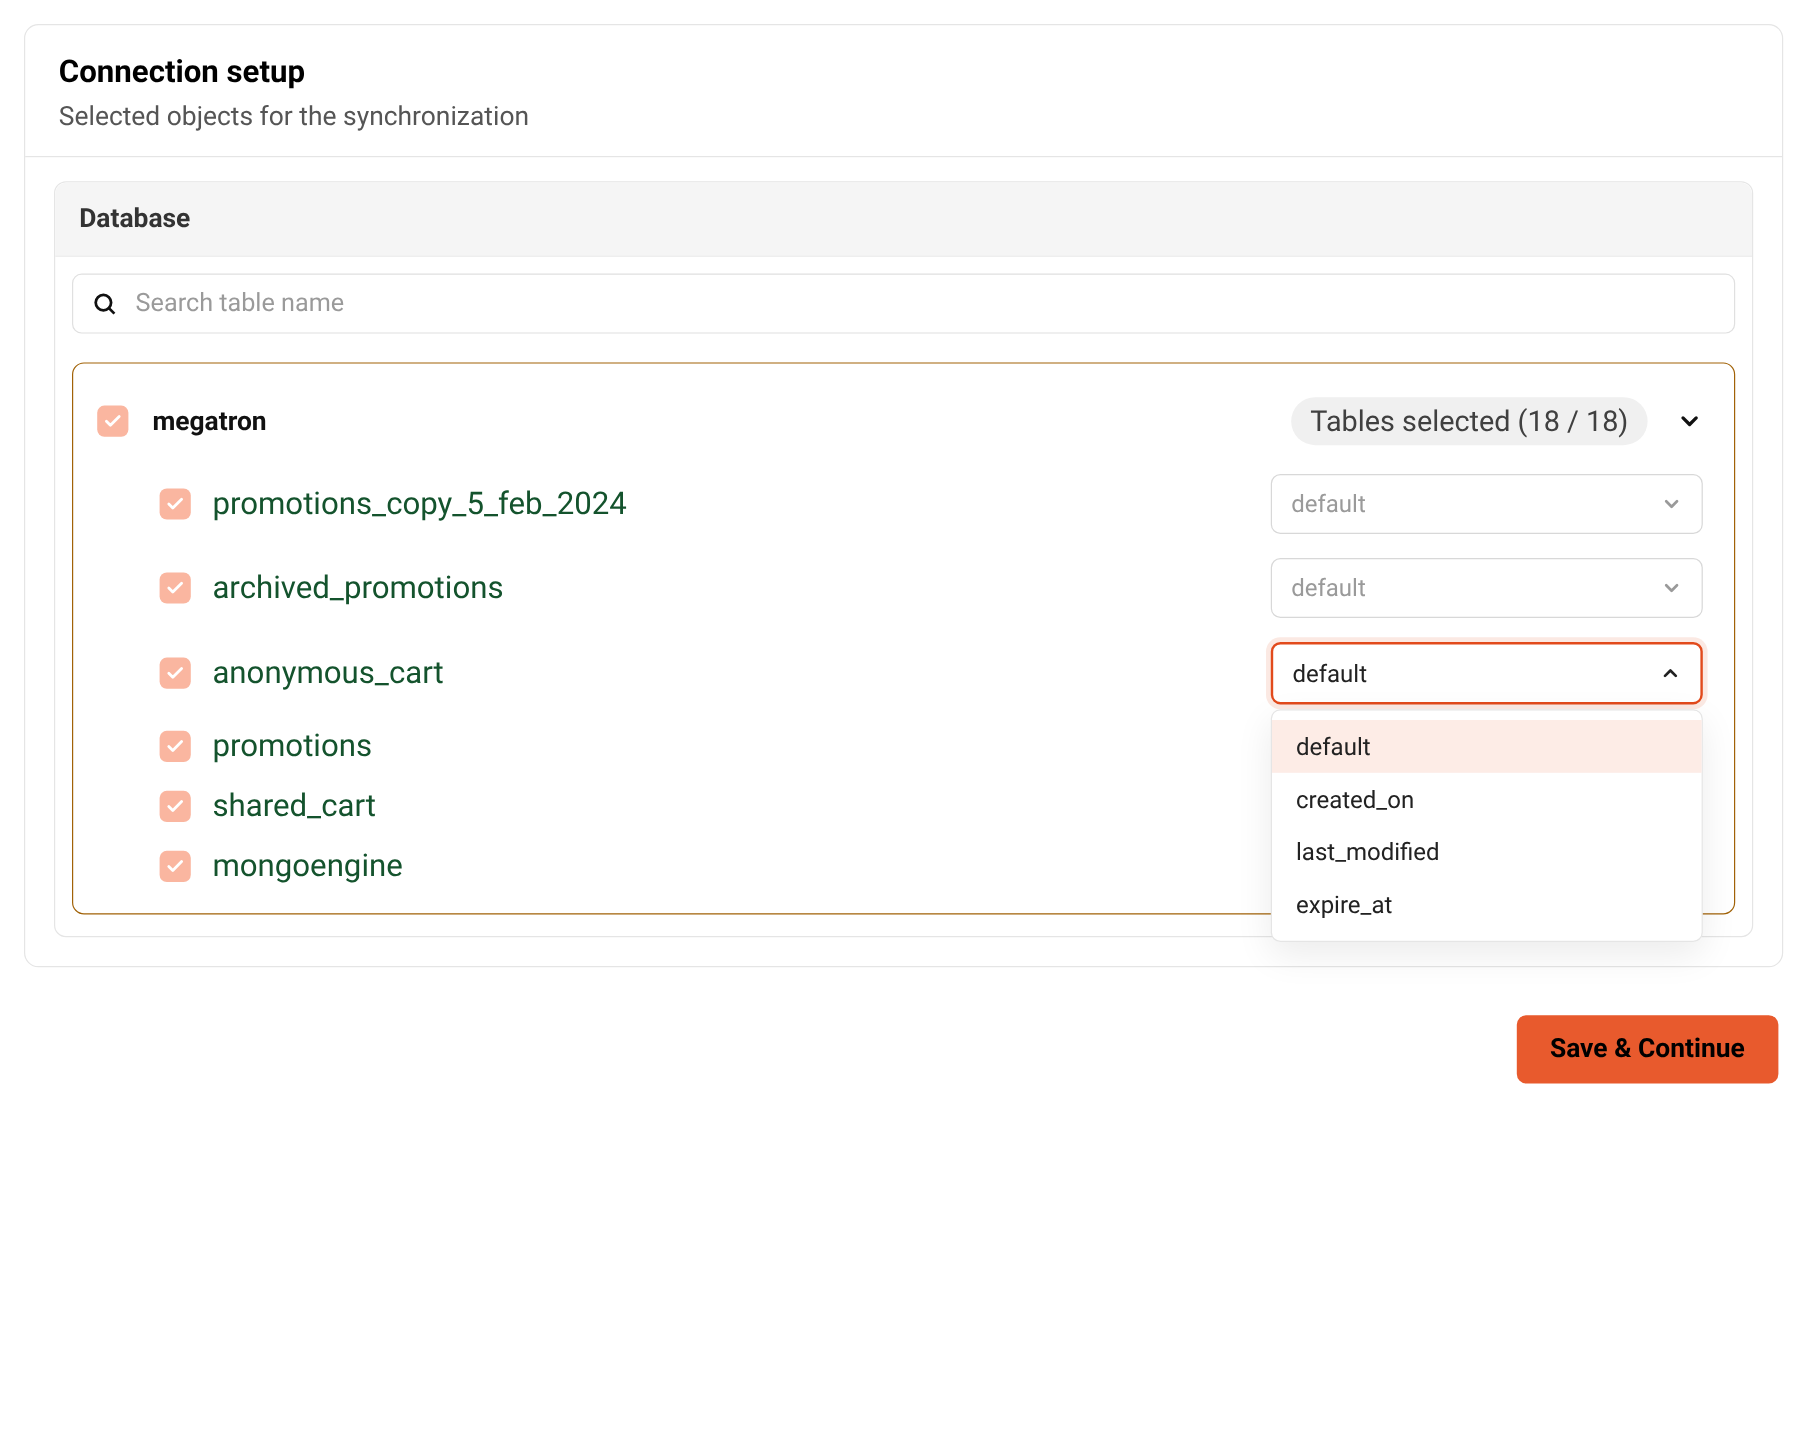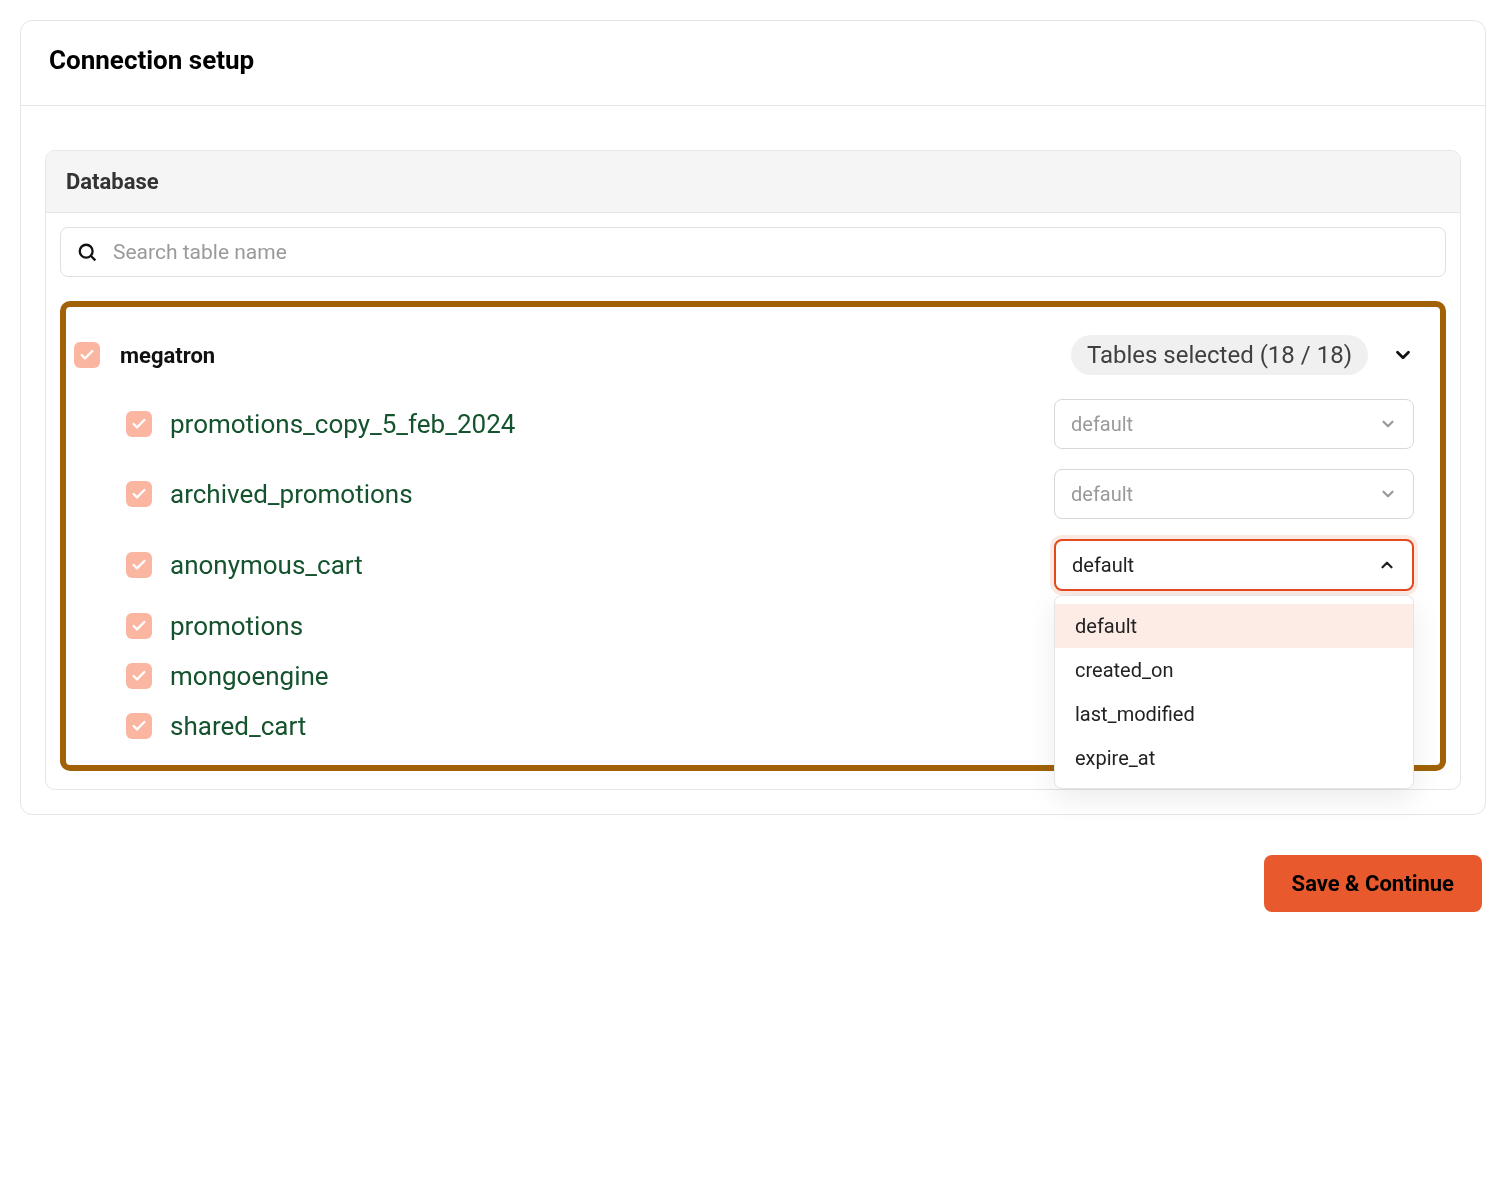--- a/index.html
+++ b/index.html
@@ -31,21 +31,20 @@
     font-size: 22px;
     color: #555;
   }
   .panel-body {
     padding: 20px 24px 24px 24px;
   }
   .db-block {
     border: 1px solid #e5e5e5;
     border-radius: 10px;
     overflow: visible;
-    margin-top: 24px;
   }
   .db-header {
     background: #f5f5f5;
     padding: 18px 20px;
     border-bottom: 1px solid #e5e5e5;
     border-radius: 10px 10px 0 0;
   }
   .db-header-title {
     font-size: 22px;
     font-weight: 700;
@@ -73,23 +72,23 @@
     border: none;
     outline: none;
     font-size: 21px;
     color: #333;
     background: transparent;
   }
   .search-input::placeholder {
     color: #9a9a9a;
   }
   .tree {
-    border: 6px solid #a16207;
+    border: 1px solid #a16207;
     border-radius: 10px;
-    padding: 14px 18px 14px 6px;
+    padding: 14px 18px 14px 18px;
     position: relative;
   }
   .schema-row {
     display: flex;
     align-items: center;
     padding: 14px 8px 14px 2px;
   }
   .checkbox {
     width: 26px;
     height: 26px;
@@ -209,20 +208,21 @@
     position: relative;
   }
 </style>
 </head>
 <body>
 
 <div class="panel">
 
   <div class="panel-header">
     <div class="panel-title">Connection setup</div>
+    <div class="panel-subtitle">Selected objects for the synchronization</div>
   </div>
 
   <div class="panel-body">
     <div class="db-block">
 
       <div class="db-header">
         <div class="db-header-title">Database</div>
       </div>
 
       <div class="db-body">
@@ -313,33 +313,33 @@
               <span class="select-value"></span>
             </div>
           </div>
 
           <div class="table-row">
             <span class="checkbox">
               <svg viewBox="0 0 24 24" fill="none" stroke="#fff" stroke-width="3.5" stroke-linecap="round" stroke-linejoin="round">
                   <polyline points="4 12 9 17 20 6"></polyline>
                 </svg>
             </span>
-            <span class="table-name">mongoengine</span>
+            <span class="table-name">shared_cart</span>
             <div class="select-box" style="visibility:hidden;">
               <span class="select-value"></span>
             </div>
           </div>
 
           <div class="table-row">
             <span class="checkbox">
               <svg viewBox="0 0 24 24" fill="none" stroke="#fff" stroke-width="3.5" stroke-linecap="round" stroke-linejoin="round">
                   <polyline points="4 12 9 17 20 6"></polyline>
                 </svg>
             </span>
-            <span class="table-name">shared_cart</span>
+            <span class="table-name">mongoengine</span>
             <div class="select-box" style="visibility:hidden;">
               <span class="select-value"></span>
             </div>
           </div>
 
         </div>
 
       </div>
     </div>
   </div>

